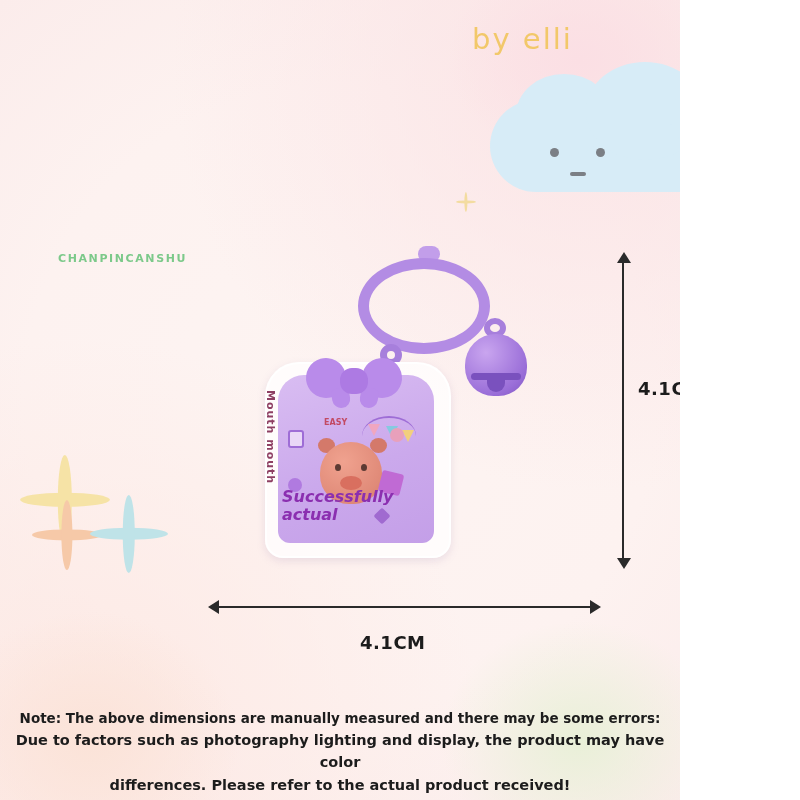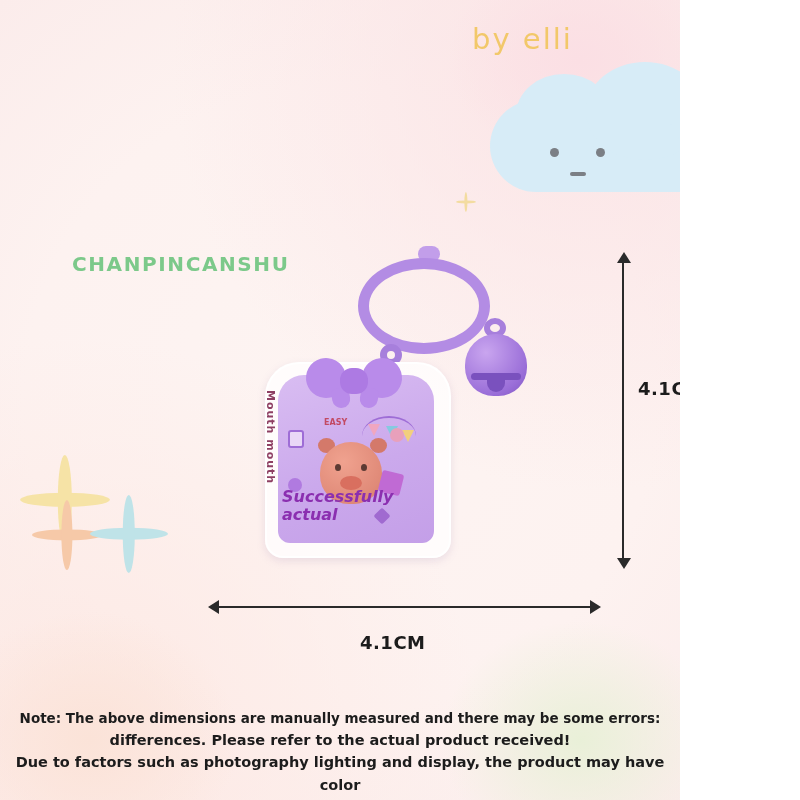--- a/index.html
+++ b/index.html
@@ -53,23 +53,23 @@
     color: #5aa15f;
     line-height: 1.12;
     letter-spacing: 0.5px;
     text-shadow: 2px 2px 0 #ffffff;
     font-family: "DejaVu Sans", sans-serif;
   }
   .headline .line2 { display: block; padding-left: 14px; }
 
   .subheadline {
     position: absolute;
-    left: 72px;
+    left: 58px;
     top: 252px;
-    font-size: 20px;
+    font-size: 11px;
     font-weight: bold;
     letter-spacing: 1.6px;
     color: #7cc98a;
     font-family: "DejaVu Sans", sans-serif;
   }
 
   .byline {
     position: absolute;
     left: 472px;
     top: 22px;
@@ -510,17 +510,17 @@
   <div class="arrow arrow-down"></div>
   <div class="dim-label-v">4.1CM</div>
 
   <div class="arrow arrow-left"></div>
   <div class="dim-h"></div>
   <div class="arrow arrow-right"></div>
   <div class="dim-label-h">4.1CM</div>
 
   <div class="note">
     <div class="l1">Note: The above dimensions are manually measured and there may be some errors:</div>
+    <div class="l2">Due to factors such as photography lighting and display, the product may have color</div>
     <div class="l2">differences. Please refer to the actual product received!</div>
-    <div class="l2">Due to factors such as photography lighting and display, the product may have color</div>
   </div>
 
 </div>
 
 </body></html>

